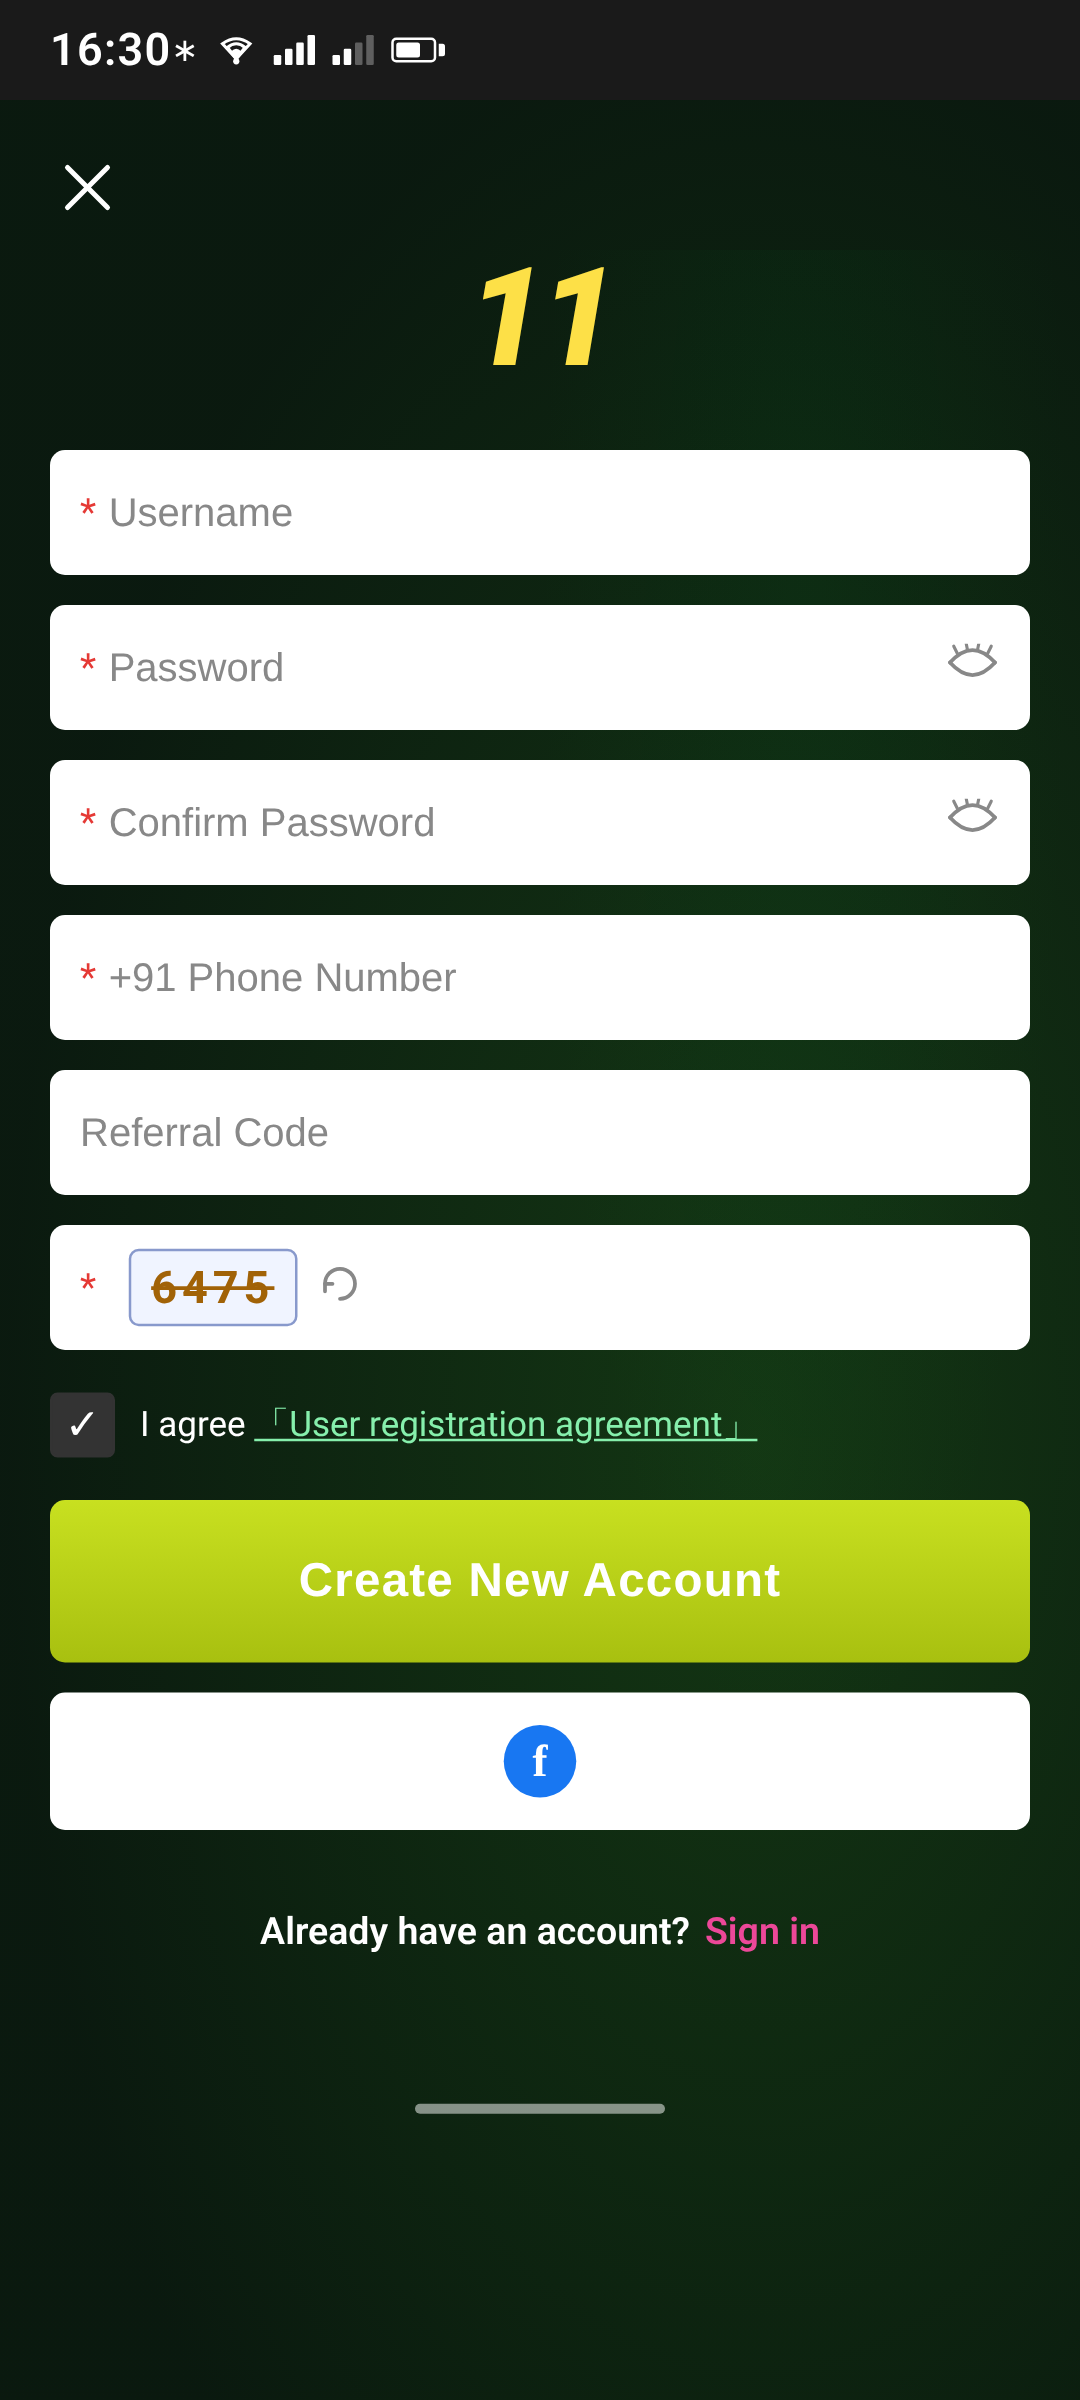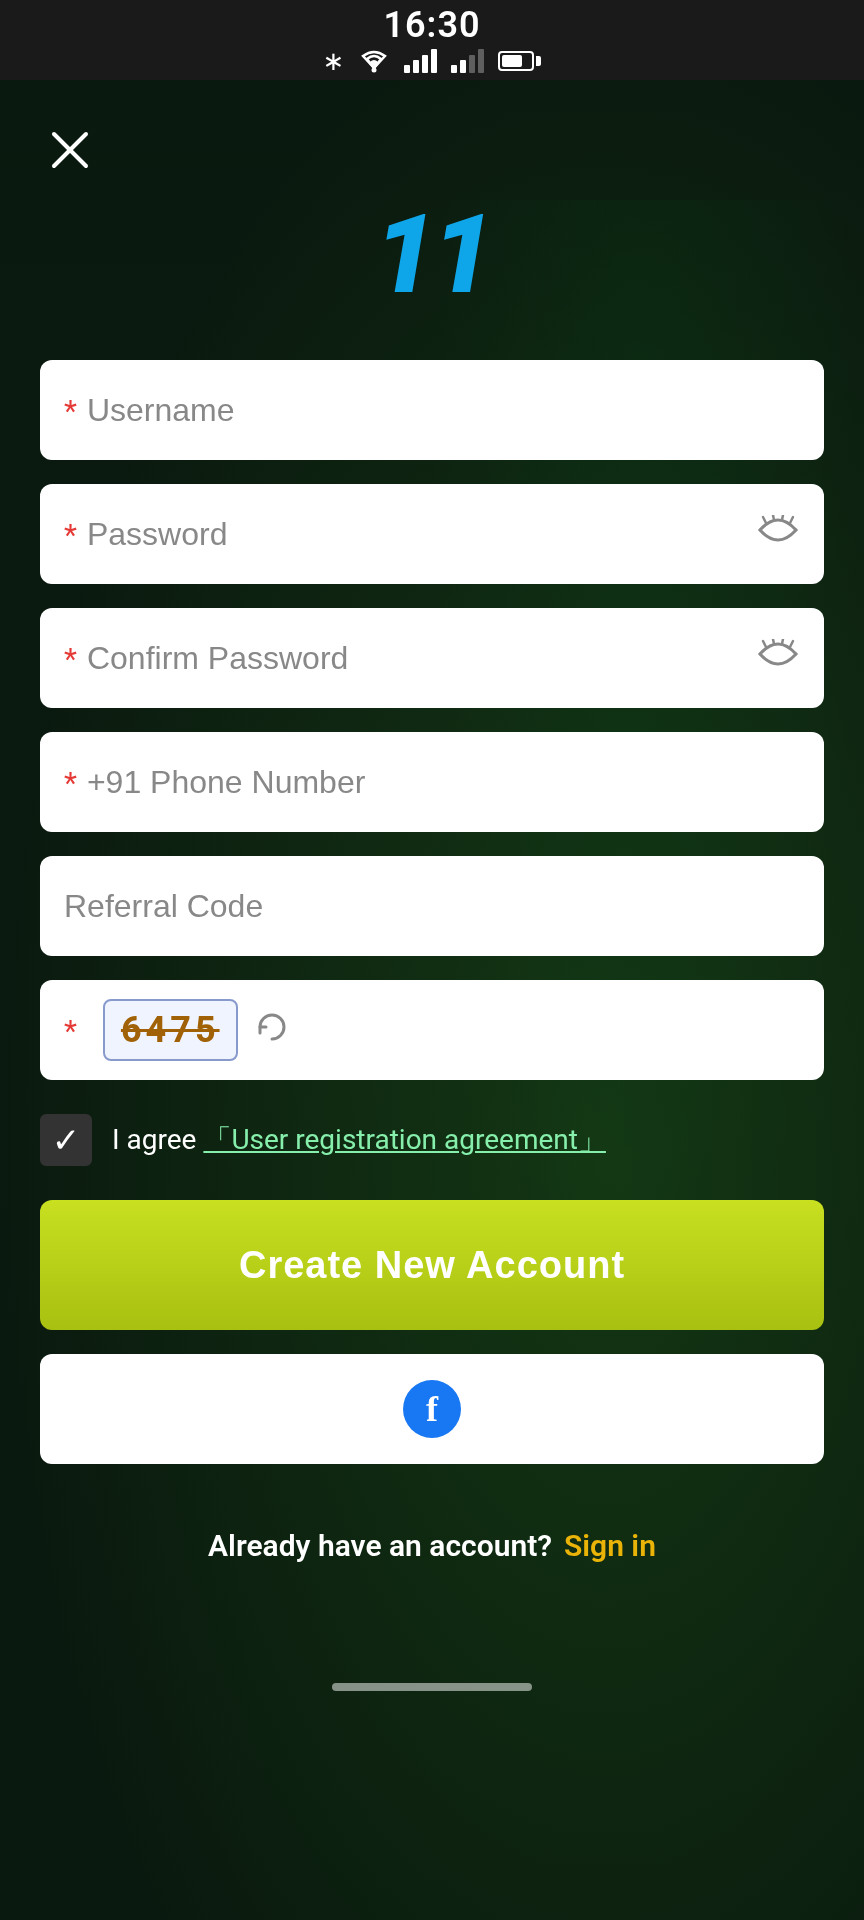--- a/index.html
+++ b/index.html
@@ -39,23 +39,22 @@
 
     
     .status-bar {
       position: relative;
       z-index: 10;
       width: 100%;
       height: 80px;
       background-color: #1a1a1a;
       display: flex;
       align-items: center;
-      justify-content: center;
+      justify-content: flex-start;
       padding: 0 40px;
-      flex-direction: column;
     }
 
     .status-time {
       color: white;
       font-size: 36px;
       font-weight: 600;
       letter-spacing: 1px;
     }
 
     .status-icons {
@@ -101,21 +100,21 @@
 
     .logo {
       display: flex;
       align-items: center;
       gap: 0;
     }
 
     .logo-11 {
       font-size: 110px;
       font-weight: 900;
-      color: #0ea5e9;
+      color: #fde047;
       letter-spacing: -4px;
       line-height: 1;
       font-style: italic;
     }
 
     .logo-ic {
       font-size: 110px;
       font-weight: 900;
       letter-spacing: -4px;
       line-height: 1;
@@ -309,21 +308,21 @@
       padding-bottom: 40px;
     }
 
     .signin-text {
       color: white;
       font-size: 30px;
       font-weight: 600;
     }
 
     .signin-link {
-      color: #eab308;
+      color: #ec4899;
       font-size: 30px;
       font-weight: 600;
       text-decoration: none;
     }
 
     
     .home-indicator {
       position: relative;
       z-index: 5;
       display: flex;

